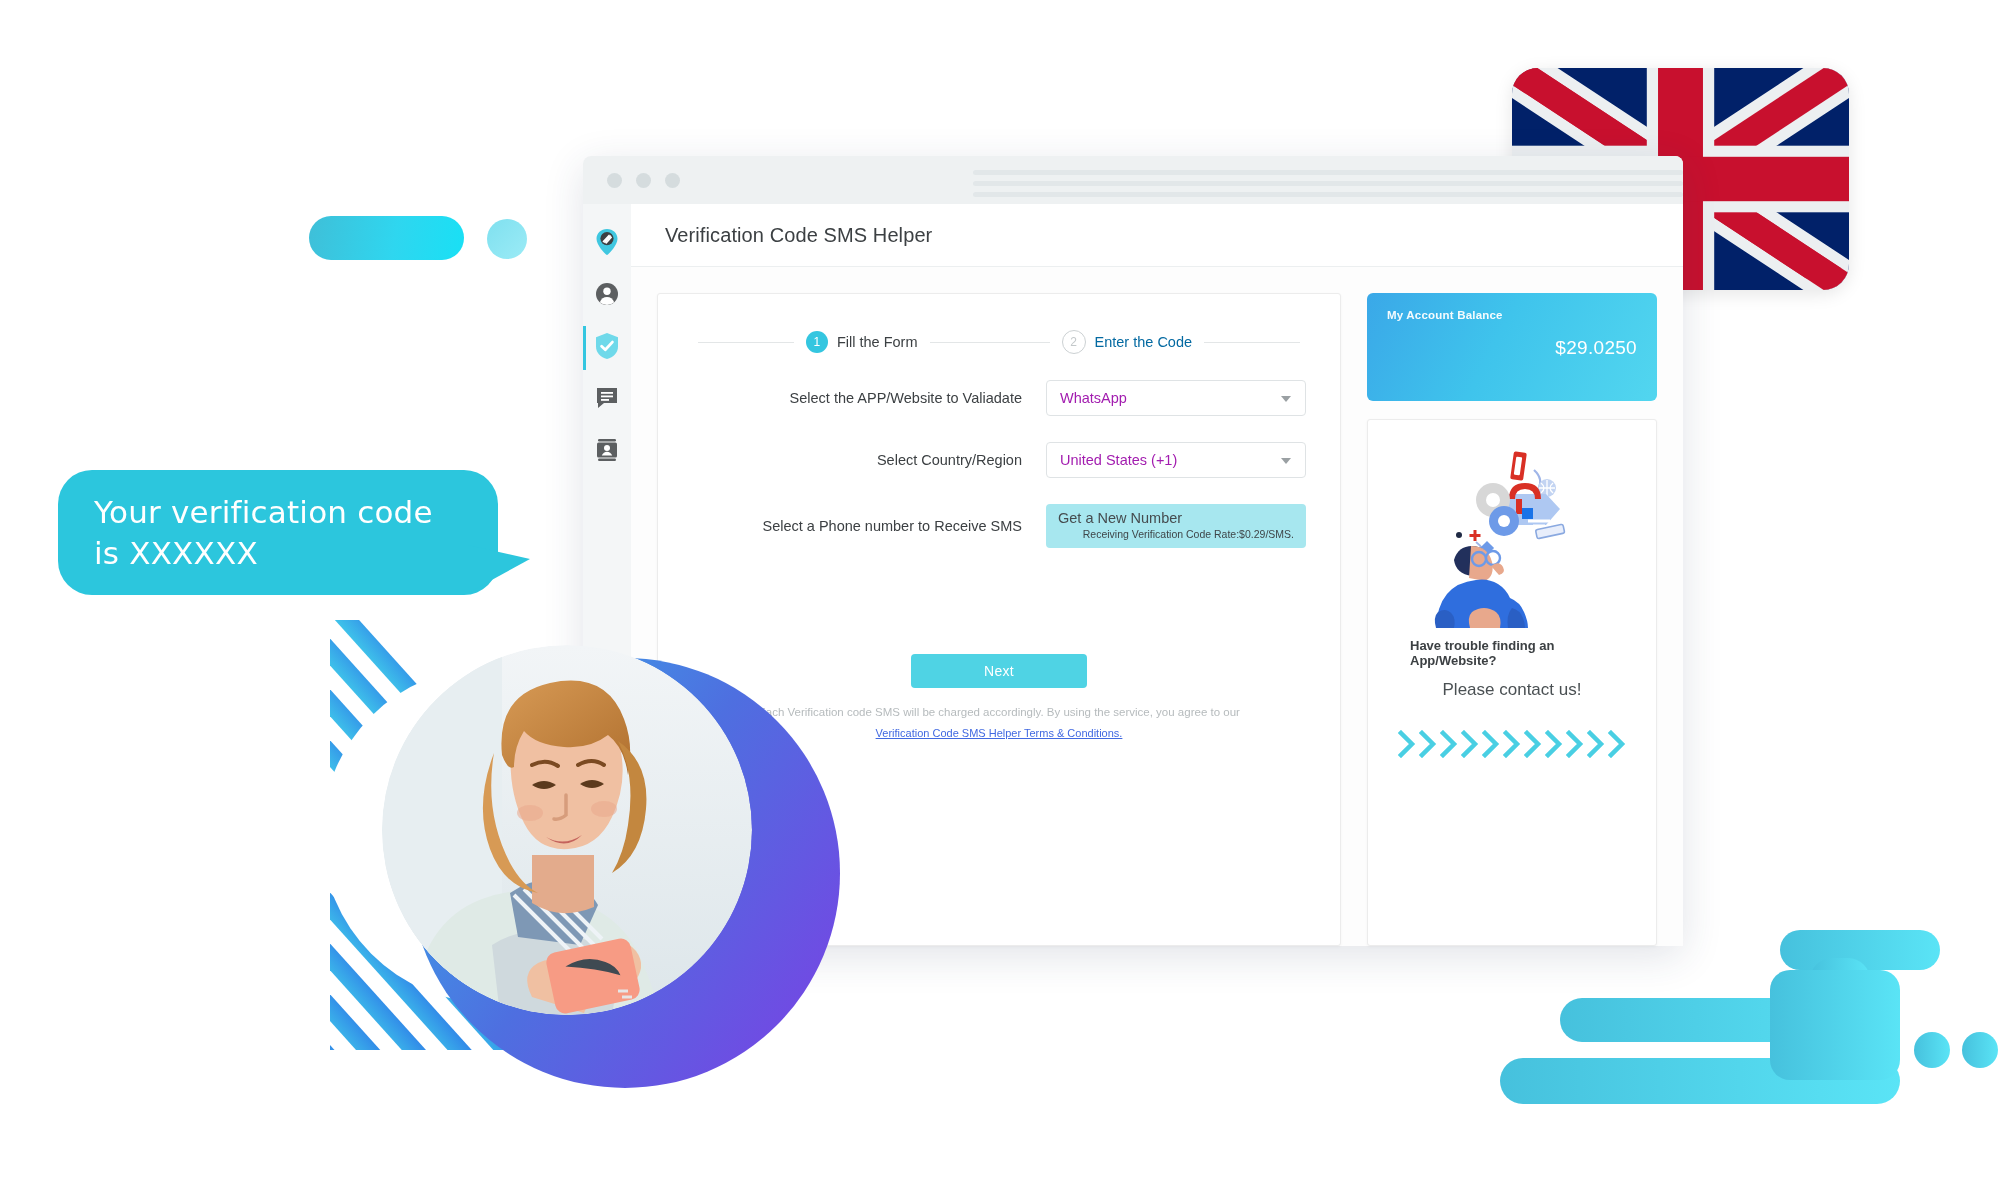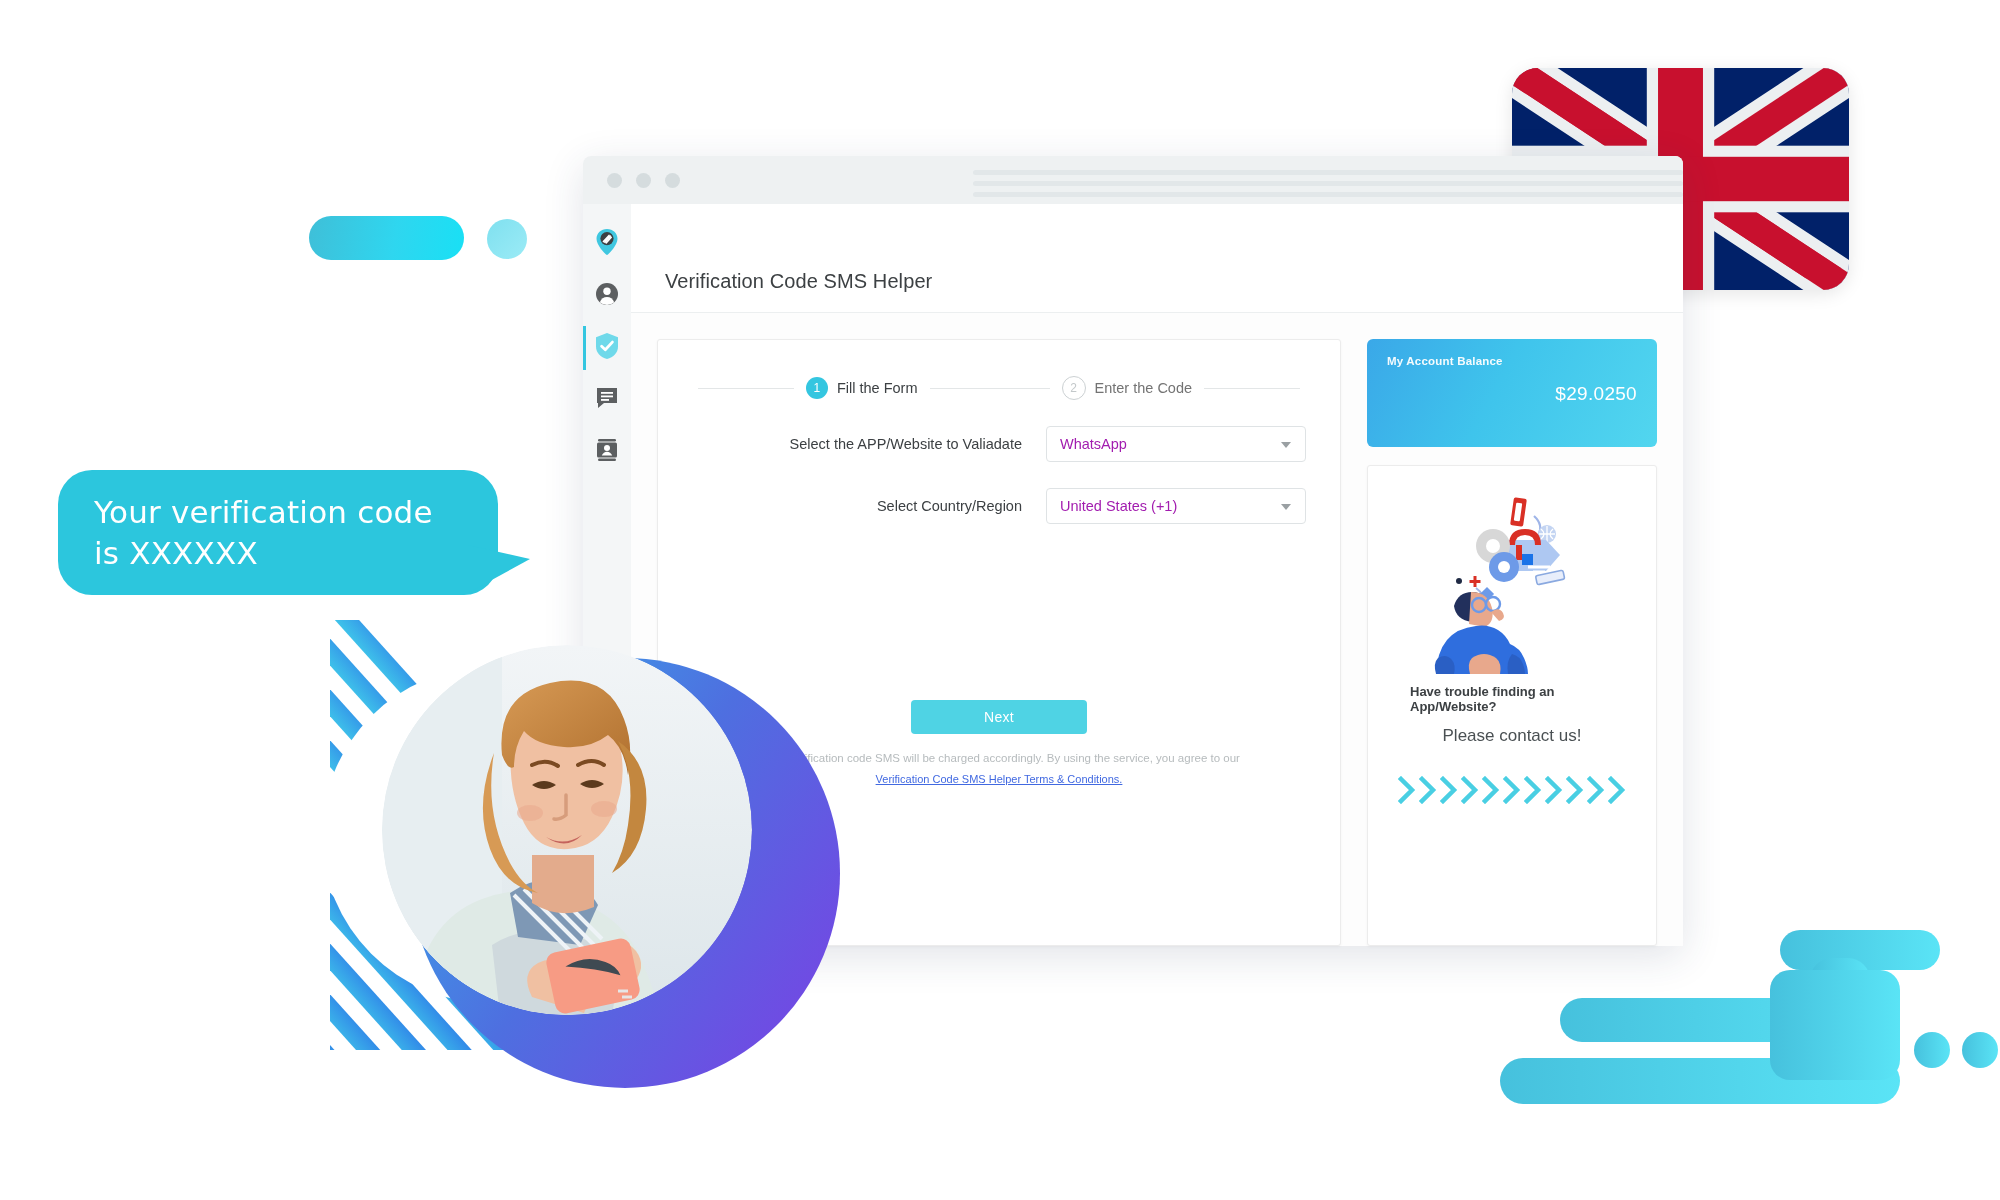--- a/index.html
+++ b/index.html
@@ -66,40 +66,40 @@
 
   
   .rail{width:48px;background:#f4f6f7;flex:0 0 48px;padding-top:14px;position:relative;}
   .rail-item{height:52px;display:flex;align-items:center;justify-content:center;position:relative;}
   .rail-item.active::before{
     content:"";position:absolute;left:0;top:4px;bottom:4px;width:3px;background:#34c6e0;
   }
 
   
   .content{flex:1;display:flex;flex-direction:column;min-width:0;}
-  .topbar{height:62px;border-bottom:1px solid #eceff0;display:flex;align-items:center;padding-left:34px;margin-top:46px;}
+  .topbar{height:62px;border-bottom:1px solid #eceff0;display:flex;align-items:center;padding-left:34px;}
   .app-title{font-size:20px;color:#3c4043;letter-spacing:.1px;}
   .workarea{flex:1;background:#fdfdfd;display:flex;padding:26px 26px 0 26px;gap:26px;}
 
   
   .form-card{
     flex:1;background:#ffffff;border:1px solid #ececec;border-radius:3px;
     box-shadow:0 1px 3px rgba(0,0,0,.04);padding:28px 34px 0 34px;min-width:0;position:relative;
   }
   .stepper{display:flex;align-items:center;justify-content:center;padding:8px 0 26px 0;}
   .step-line{height:1px;background:#e3e6e7;flex:0 0 96px;}
   .step-line.mid{flex:0 0 120px;}
   .step{display:flex;align-items:center;gap:9px;padding:0 12px;}
   .step-num{
     width:22px;height:22px;border-radius:50%;display:flex;align-items:center;justify-content:center;
     font-size:12px;color:#ffffff;background:#34c6e0;
   }
   .step-num.inactive{background:transparent;color:#c3c8ca;border:1.5px solid #ccd1d3;}
   .step-label{font-size:14.5px;color:#3c4043;}
-  .step-label.inactive{color:#737373;}
+  .step-label.inactive{color:#0369a1;}
 
   .row{display:flex;align-items:center;margin-bottom:26px;}
   .row-label{
     flex:0 0 330px;text-align:right;padding-right:24px;font-size:14.5px;color:#3c4043;
   }
   .select{
     position:relative;width:282px;height:36px;border:1px solid #dfe3e5;border-radius:4px;
     background:#fff;display:flex;align-items:center;padding-left:13px;
     font-size:14.5px;color:#a21caf;box-sizing:border-box;
   }
@@ -288,20 +288,27 @@
             </div>
 
             <div class="row">
               <div class="row-label">Select Country/Region</div>
               <div class="select">
                 <span>United States (+1)</span>
                 <span class="caret"></span>
               </div>
             </div>
 
+            <div class="row">
+              <div class="row-label">Select a Phone number to Receive SMS</div>
+              <div class="numbtn">
+                <div class="numbtn-title">Get a New Number</div>
+                <div class="numbtn-sub">Receiving Verification Code Rate:$0.29/SMS.</div>
+              </div>
+            </div>
 
             <div class="next-wrap">
               <div class="next-btn">Next</div>
               <div class="terms">
                 <span>Each Verification code SMS will be charged accordingly. By using the service, you agree to our</span><br>
                 <a href="#">Verification Code SMS Helper Terms &amp; Conditions.</a>
               </div>
             </div>
 
           </div>

